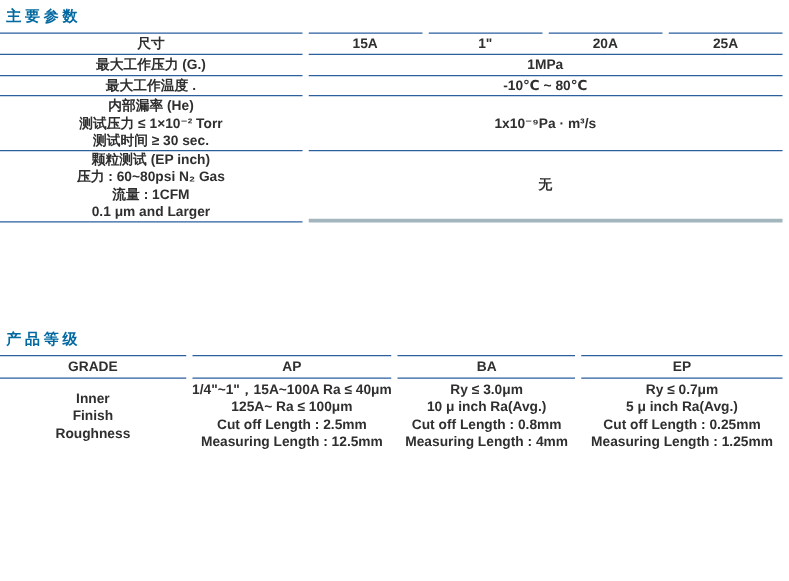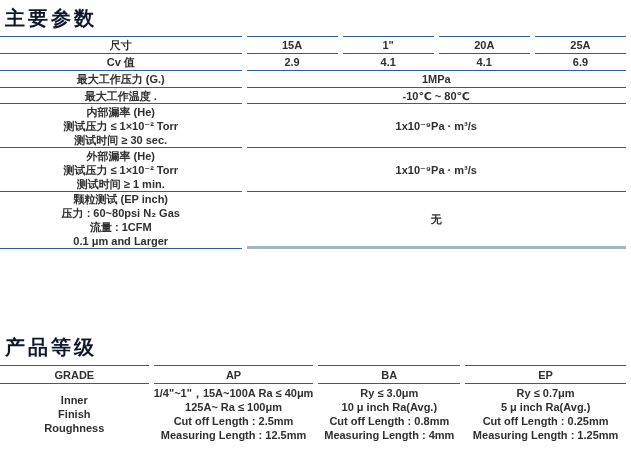--- a/index.html
+++ b/index.html
@@ -2,21 +2,21 @@
 <html><head>
 <meta charset="utf-8">
 <style>
   html,body{margin:0;padding:0;}
   body{
     width:631px;height:465px;background:#ffffff;overflow:hidden;
     font-family:"Liberation Sans","DejaVu Sans",sans-serif;
     color:#2f2f2f;
   }
   .sec-title{
-    font-size:20px;font-weight:bold;color:#0f172a;
+    font-size:12px;font-weight:bold;color:#0369a1;
     letter-spacing:3px;padding:3px 0 0 5px;
   }
   table{
     border-collapse:separate;border-spacing:5px 0;
     margin-left:-5px;table-layout:fixed;
   }
   td{
     font-size:11px;font-weight:bold;text-align:center;vertical-align:middle;
     padding:0;line-height:14px;overflow:hidden;
   }
@@ -52,27 +52,20 @@
 
     <tbody>
         <tr class="r17">
       <td class="bt">尺寸</td>
       <td class="bt">15A</td>
       <td class="bt">1"</td>
       <td class="bt">20A</td>
       <td class="bt">25A</td>
     </tr>
 
-    <tr class="r17">
-      <td class="bt">Cv 值</td>
-      <td class="bt">2.9</td>
-      <td class="bt">4.1</td>
-      <td class="bt">4.1</td>
-      <td class="bt">6.9</td>
-    </tr>
 
 
     <tr class="r17">
       <td class="bt">最大工作压力 (G.)</td>
       <td class="bt" colspan="4">1MPa</td>
     </tr>
 
     <tr class="r16">
       <td class="bt">最大工作温度 .</td>
       <td class="bt" colspan="4">-10℃ ~ 80℃</td>
@@ -80,28 +73,20 @@
 
     <tr class="r44">
       <td class="bt cell-lines">
         <div>内部漏率 (He)</div>
         <div>测试压力 ≤ 1×10⁻² Torr</div>
         <div>测试时间 ≥ 30 sec.</div>
       </td>
       <td class="bt" colspan="4">1x10⁻⁹Pa · m³/s</td>
     </tr>
 
-    <tr class="r44">
-      <td class="bt cell-lines">
-        <div>外部漏率 (He)</div>
-        <div>测试压力 ≤ 1×10⁻² Torr</div>
-        <div>测试时间 ≥ 1 min.</div>
-      </td>
-      <td class="bt" colspan="4">1x10⁻⁹Pa · m³/s</td>
-    </tr>
 
     <tr class="r57">
       <td class="bt bb cell-lines">
         <div>颗粒测试 (EP inch)</div>
         <div>压力 : 60~80psi N₂ Gas</div>
         <div>流量 : 1CFM</div>
         <div>0.1 μm and Larger</div>
       </td>
       <td class="bt bbg" colspan="4">无</td>
     </tr>

